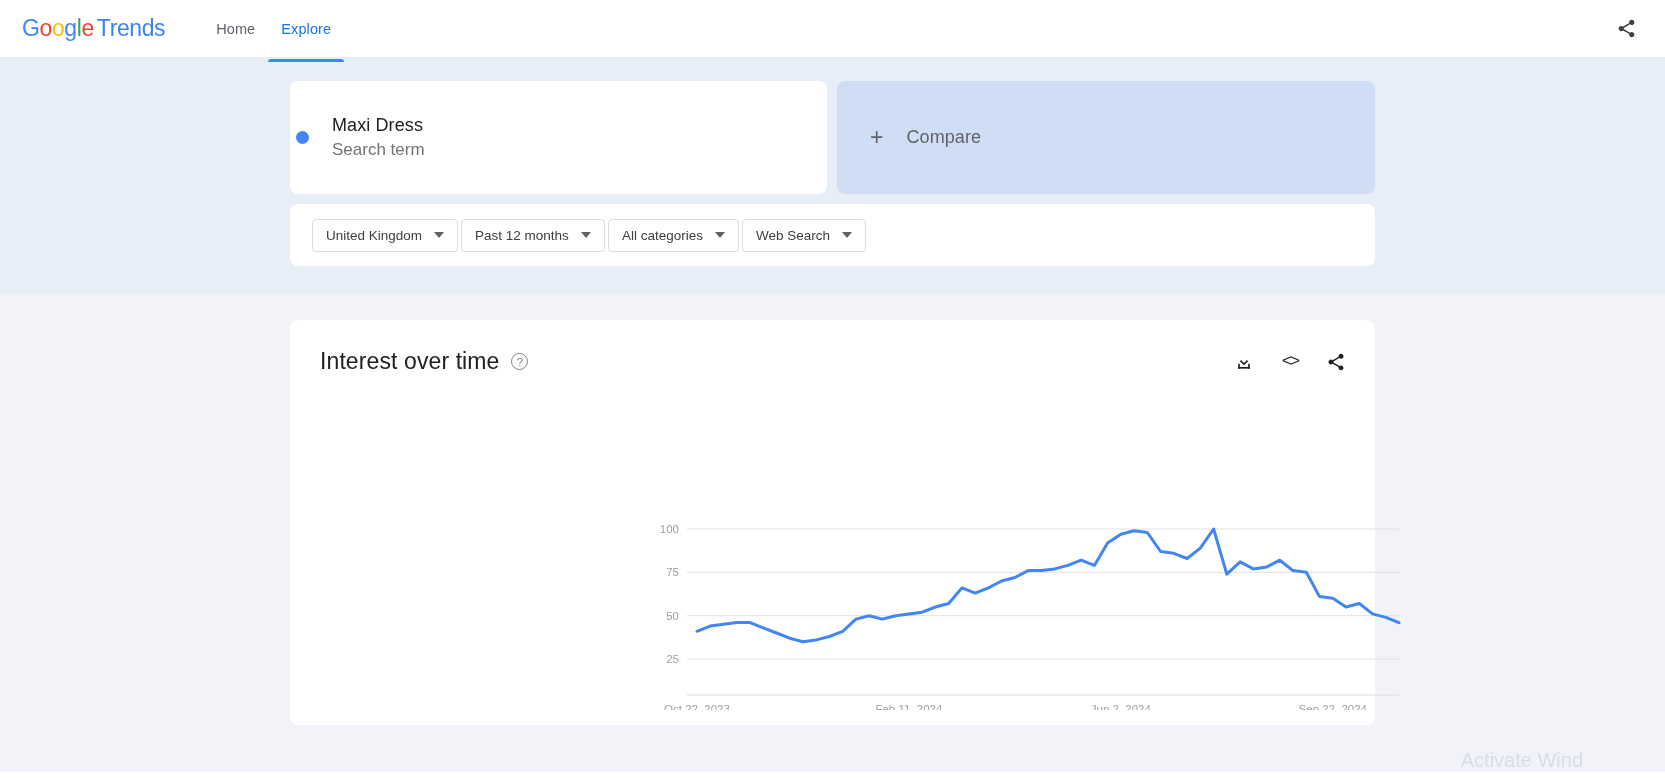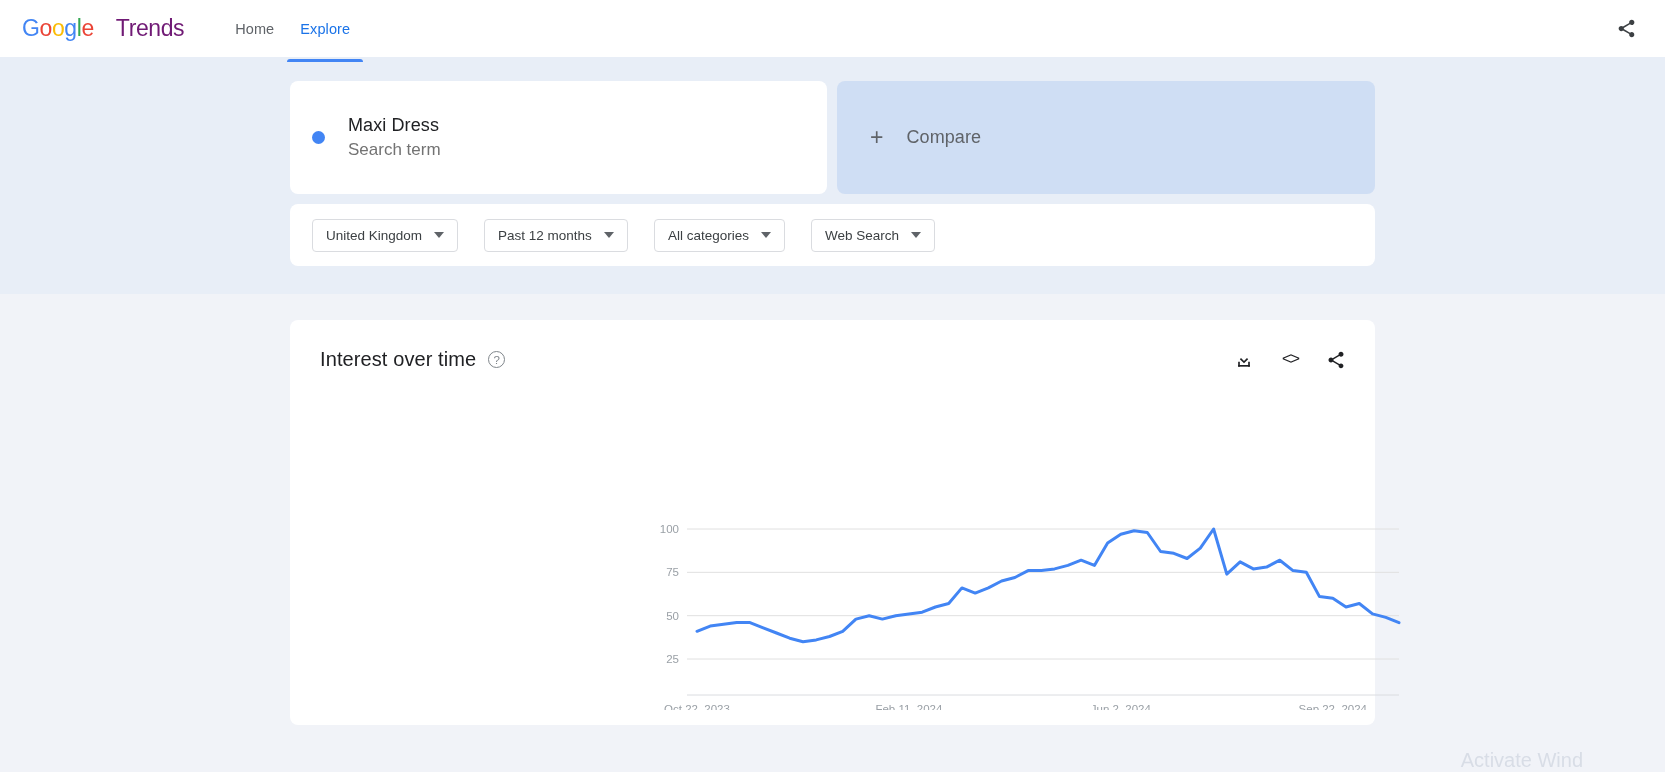--- a/index.html
+++ b/index.html
@@ -27,21 +27,21 @@
     display: flex;
     align-items: baseline;
     margin-right: 38px;
   }
   .logo .g1 { color: #4285F4; }
   .logo .o1 { color: #EA4335; }
   .logo .o2 { color: #FBBC05; }
   .logo .g2 { color: #4285F4; }
   .logo .l1 { color: #34A853; }
   .logo .e1 { color: #EA4335; }
-  .logo .word { color: #701a75; margin-left: 22px; font-size: 23px; }
+  .logo .word { color: #3b82f6; margin-left: 3px; font-size: 23px; }
 
   .nav { display: flex; align-items: center; height: 57px; }
   .nav-item {
     font-size: 14.5px;
     color: #5f6368;
     height: 67px;
     display: flex;
     align-items: center;
     padding: 0 13px;
     position: relative;
@@ -74,21 +74,21 @@
     margin: 0 auto;
   }
   .term-row { display: flex; gap: 10px; }
   .term-card {
     width: 537px;
     height: 113px;
     background: #ffffff;
     border-radius: 8px;
     display: flex;
     align-items: center;
-    padding-left: 22px;
+    padding-left: 6px;
   }
   .dot {
     width: 13px; height: 13px;
     border-radius: 50%;
     background: #4285f4;
     margin-right: 23px;
     flex: none;
   }
   .term-name { font-size: 18px; color: #202124; letter-spacing: 0.1px; }
   .term-sub { font-size: 17px; color: #737373; margin-top: 4px; }
@@ -112,21 +112,21 @@
 
   
   .filter-bar {
     margin-top: 10px;
     background: #ffffff;
     border-radius: 8px;
     height: 62px;
     display: flex;
     align-items: center;
     padding-left: 22px;
-    gap: 26px;
+    gap: 3px;
   }
   .chip {
     height: 33px;
     border: 1px solid #dadce0;
     border-radius: 4px;
     display: flex;
     align-items: center;
     padding: 0 13px;
     font-size: 13.5px;
     color: #3c4043;
@@ -155,21 +155,21 @@
     border-radius: 8px;
     height: 405px;
     position: relative;
   }
   .card-head {
     display: flex;
     align-items: center;
     padding: 28px 28px 0 30px;
   }
   .card-title {
-    font-size: 20px;
+    font-size: 23px;
     color: #202124;
     letter-spacing: 0.1px;
   }
   .help-icon {
     margin-left: 12px;
     width: 17px; height: 17px;
     border-radius: 50%;
     border: 1.4px solid #80868b;
     color: #80868b;
     font-size: 11.5px;

